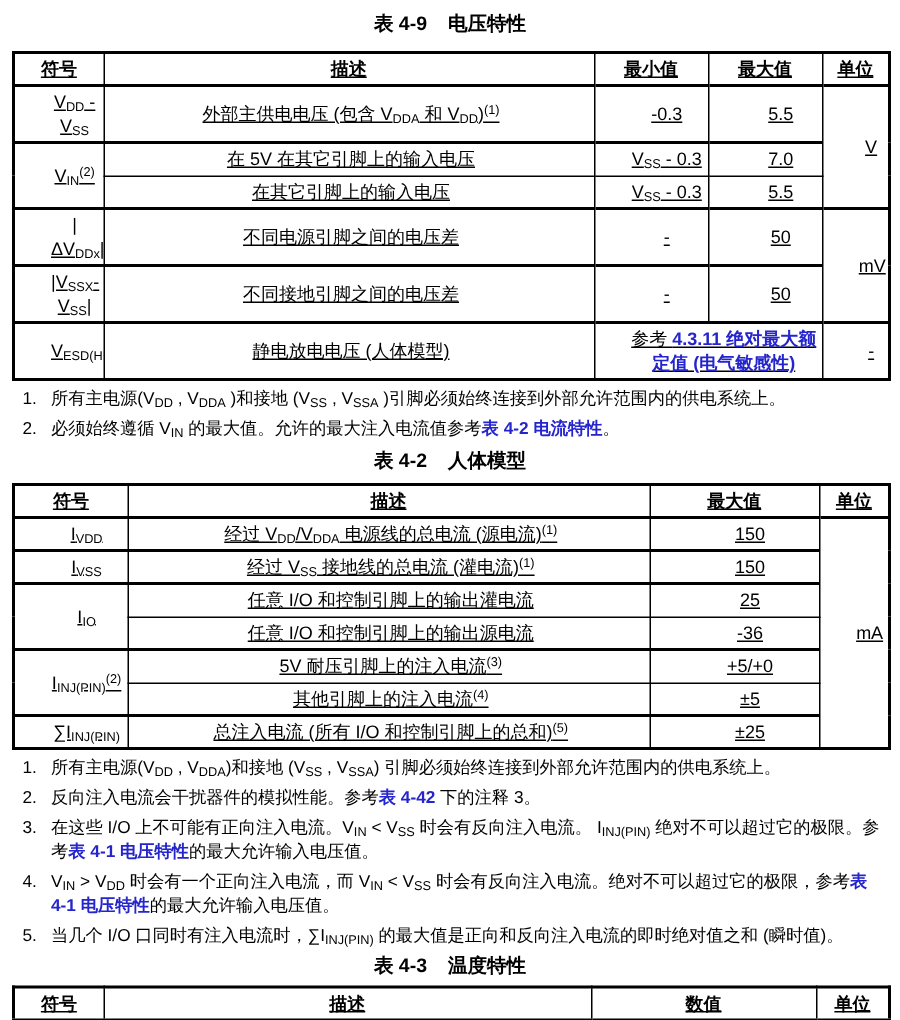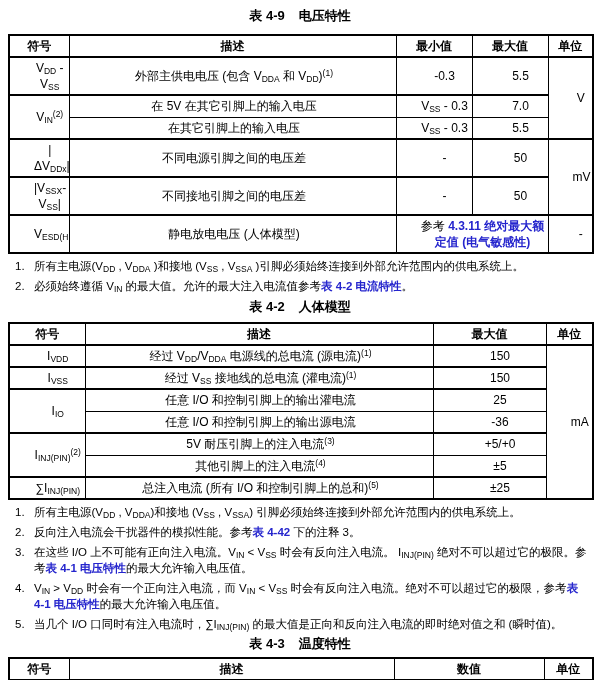--- a/index.html
+++ b/index.html
@@ -11,21 +11,21 @@
     font-family: "Liberation Sans", "DejaVu Sans", sans-serif;
   }
   .page { padding: 4px 8px 0 8px; }
 
   .ttl { text-align: center; font-weight: bold; font-size: 13px; line-height: 16px; }
   .ttl .lbl { margin-right: 14px; }
   .ttl1 { margin: 4px 0 10px 0; }
   .ttl2 { margin: 5px 0 7px 0; }
   .ttl3 { margin: 2px 0 5px 0; }
 
-  table { border-collapse: collapse; table-layout: fixed; width: 584px; border: 2px solid #000; }
+  table { border-collapse: collapse; table-layout: fixed; width: 584px; border: 2px solid #000; text-decoration: underline; }
   th, td { border: 1px solid #000; font-size: 12px; line-height: 16px; padding: 2px 3px; overflow: hidden; }
   th { font-weight: bold; border-bottom: 2px solid #000; height: 22px; }
   td { height: 22px; padding-left: 24px; }
   tr.grp td { border-top: 2px solid #000; }
   .c { text-align: center; }
   .desc { text-align: center; padding-left: 6px; }
   .tall td { height: 38px; }
   sub { font-size: 8.5px; vertical-align: -2px; line-height: 0; }
   sup { font-size: 8.5px; vertical-align: 4px; line-height: 0; }
   .lnk { color: var(--link); font-weight: bold; }

